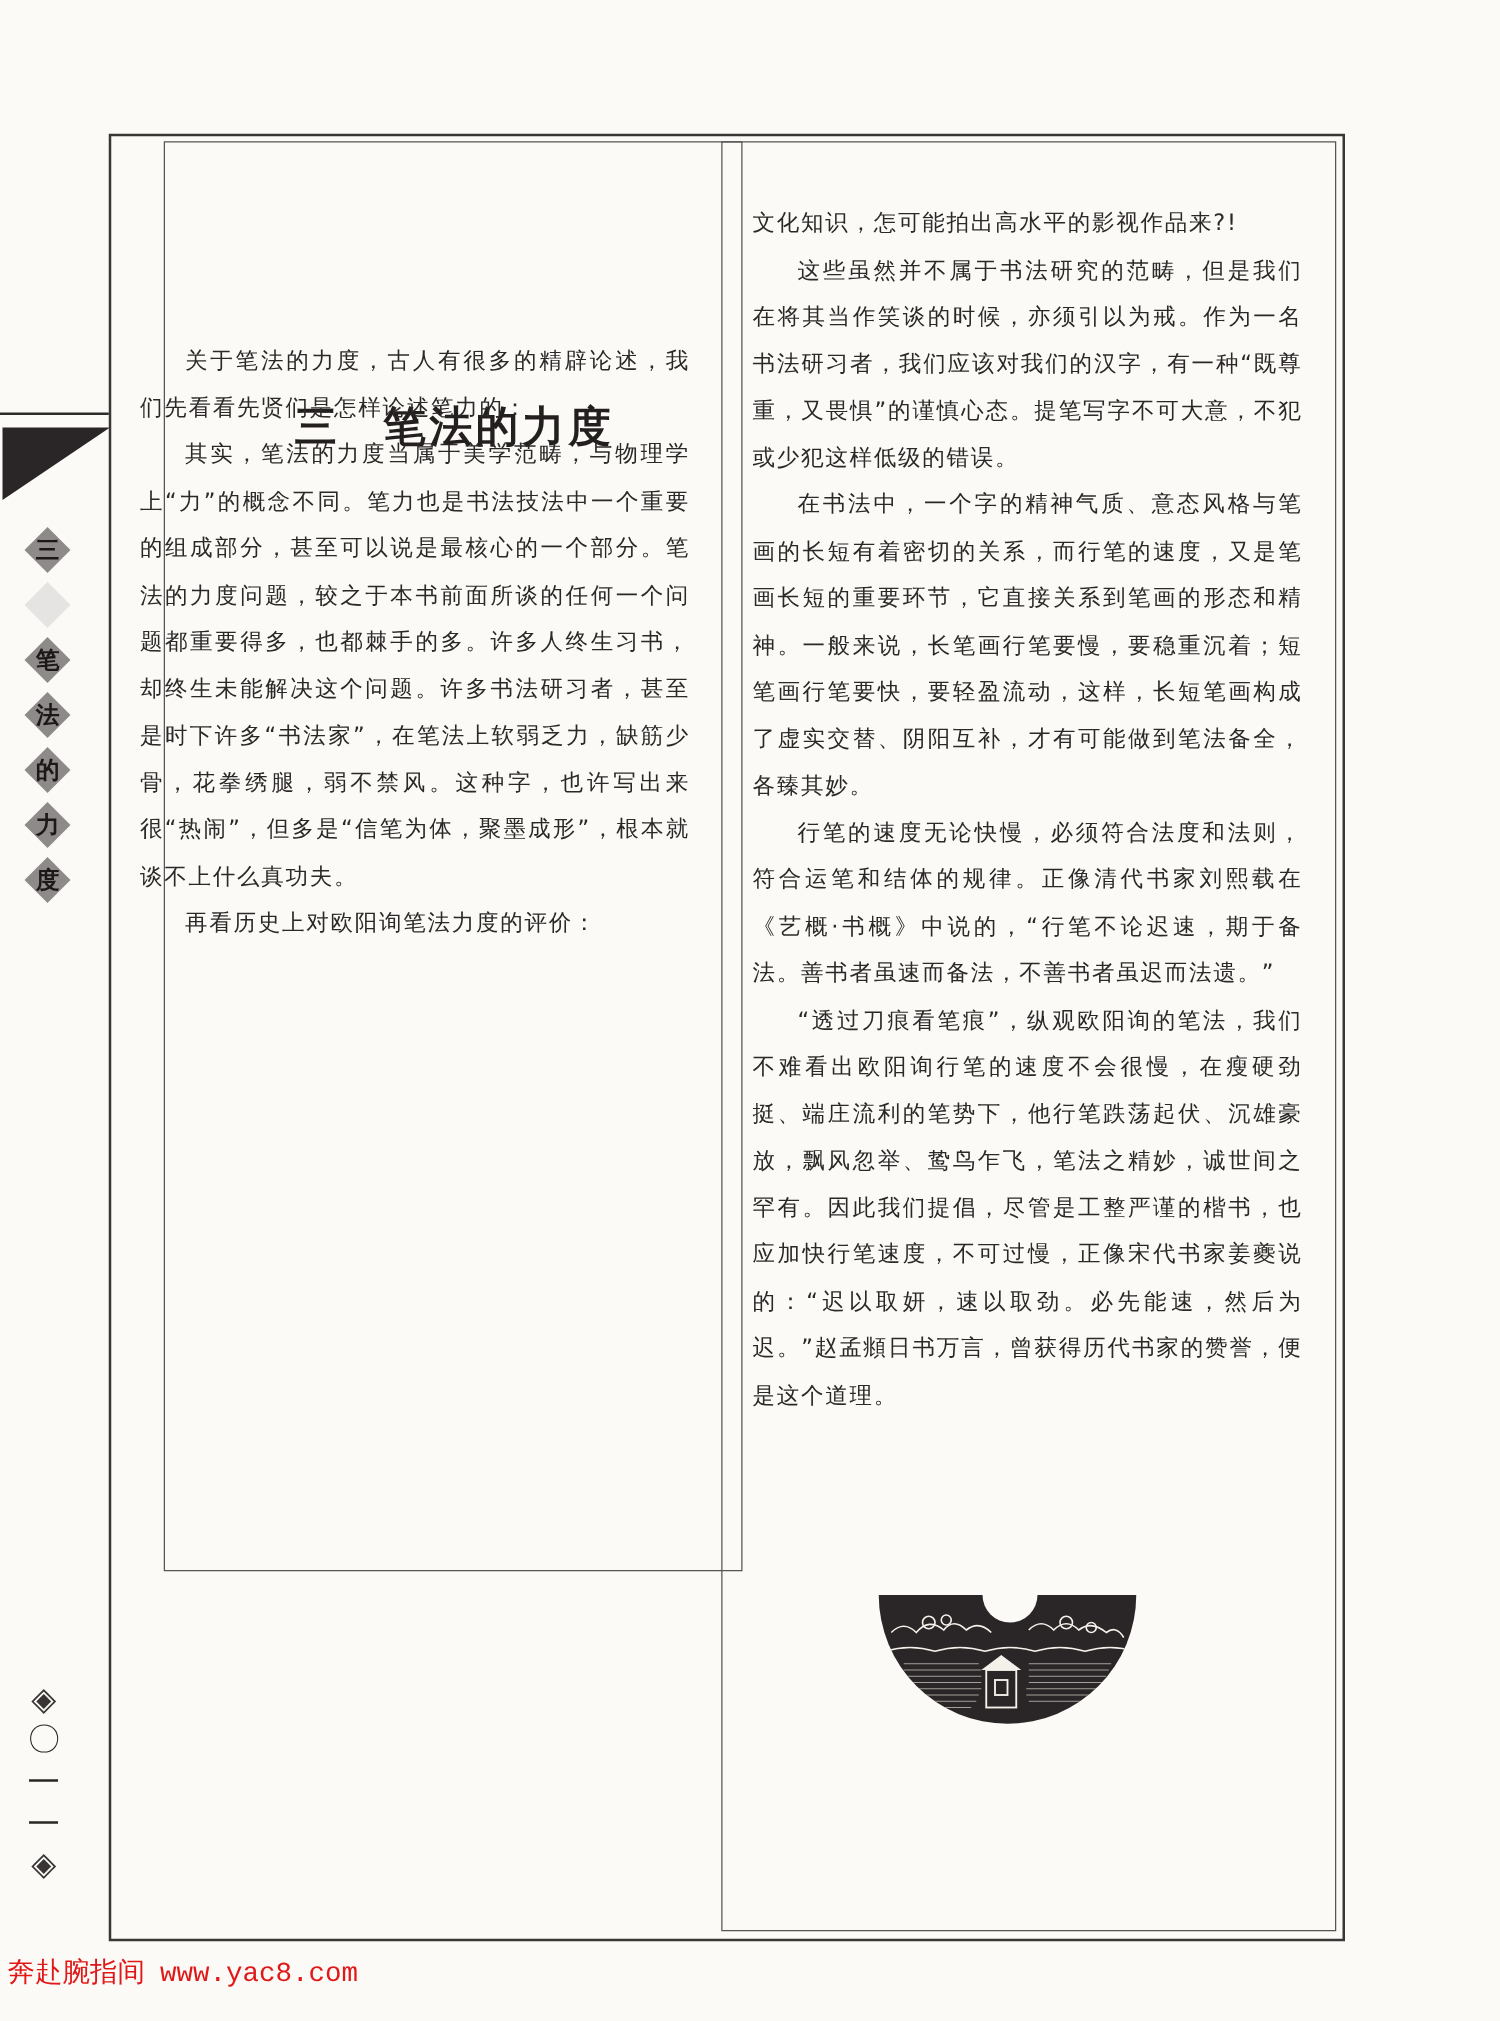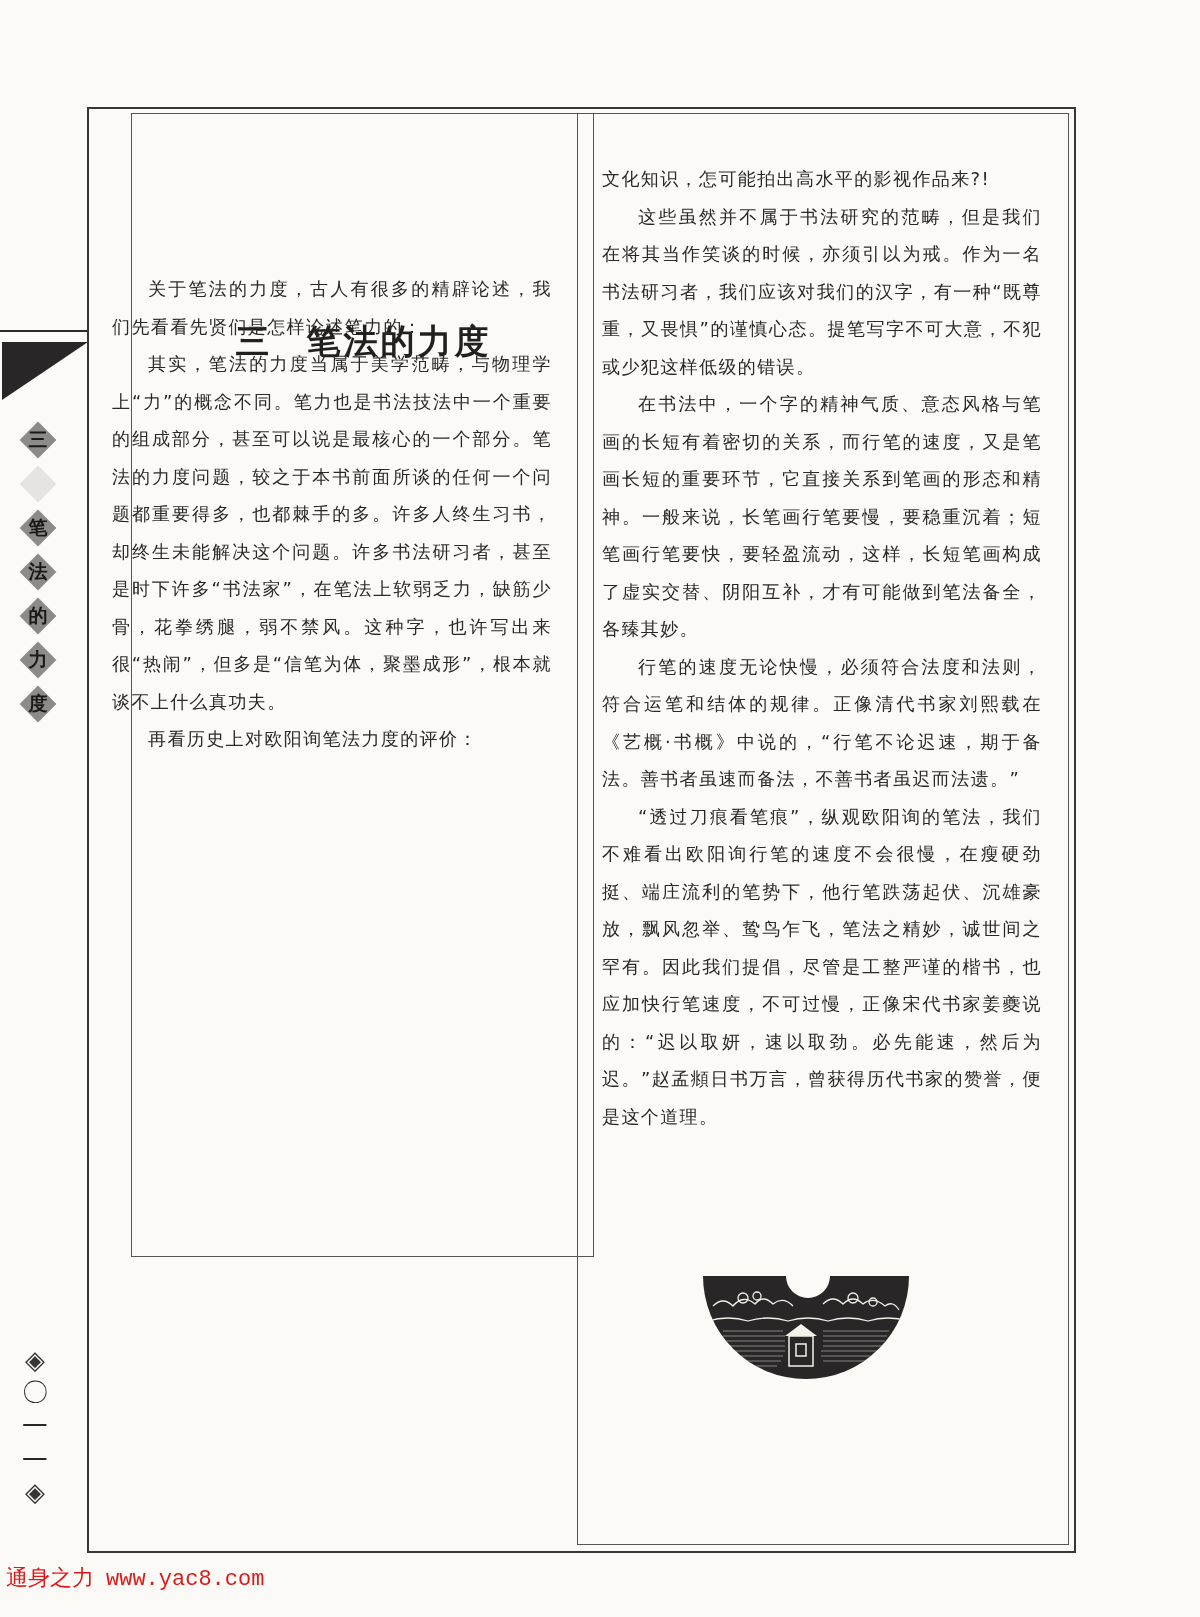--- a/index.html
+++ b/index.html
@@ -143,14 +143,14 @@
       <path d="M20 55 h60 M20 60 h62 M22 65 h60 M24 70 h58 M26 75 h56 M30 80 h50 M34 85 h44 M40 90 h34"></path>
       <path d="M120 55 h66 M120 60 h64 M120 65 h62 M120 70 h60 M118 75 h58 M118 80 h52 M120 85 h44"></path>
     </g>
     <path d="M82 60 L98 48 L114 60 Z" fill="#f4f1ea"></path>
     <rect x="86" y="60" width="24" height="30" fill="#2a2526" stroke="#f4f1ea" stroke-width="1.5"></rect>
     <rect x="93" y="68" width="10" height="12" fill="none" stroke="#f4f1ea" stroke-width="1.5"></rect>
   </svg>
 </div>
 
 <div class="watermark">
-  <span>通身之力</span><span class="url">www.yac8.com</span>
+  <span>奔赴腕指间</span><span class="url">www.yac8.com</span>
 </div>
 
 </body></html>

